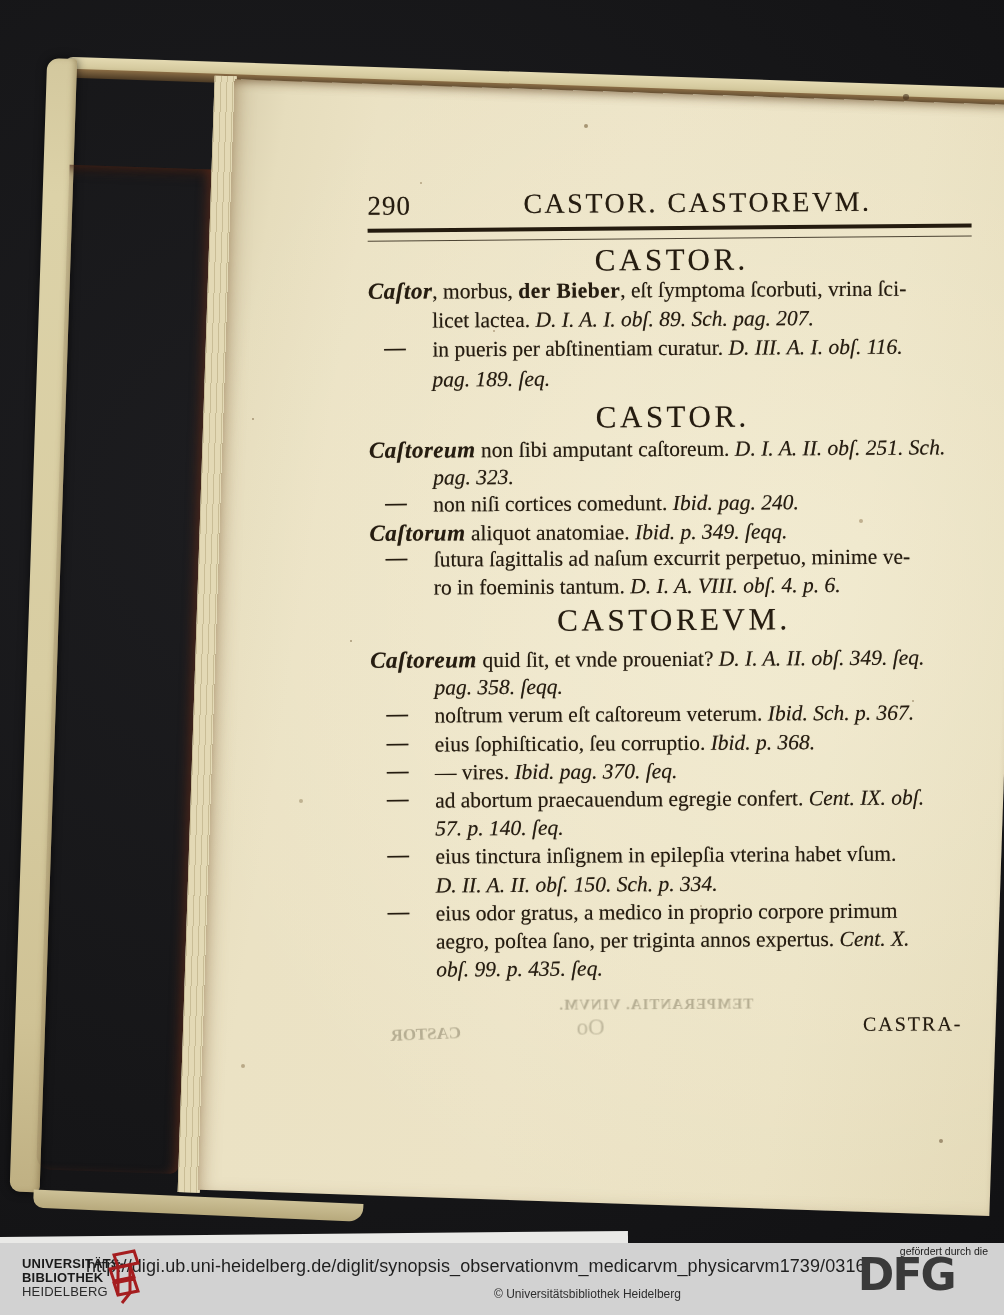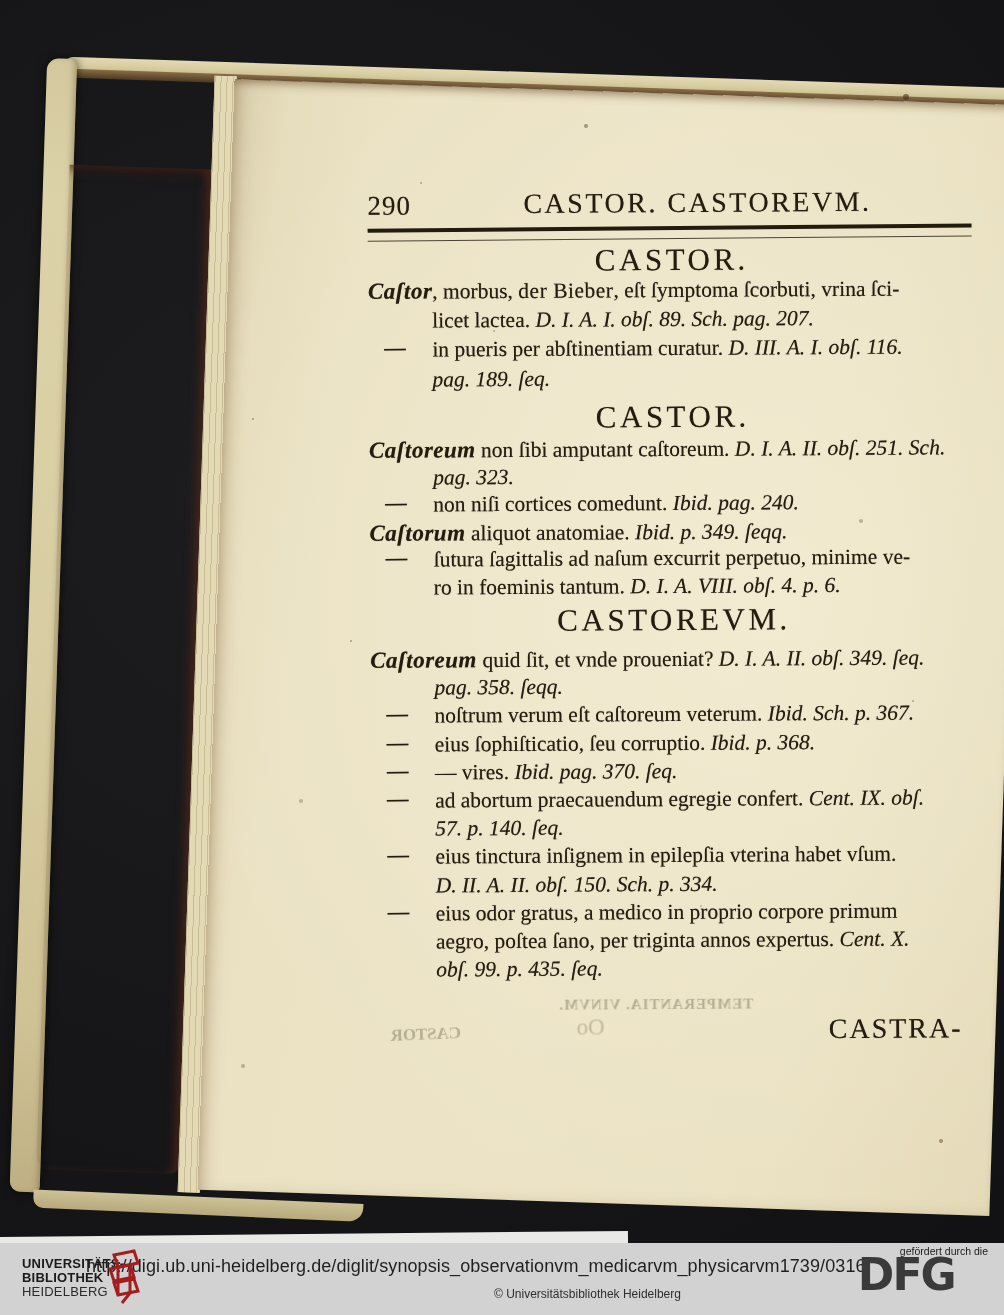--- a/index.html
+++ b/index.html
@@ -73,22 +73,22 @@
         font-size:31px;letter-spacing:3.5px;white-space:nowrap;}
   .sec-lines{position:absolute;left:0;width:100%;}
   .line{position:relative;white-space:nowrap;font-size:21.5px;}
   .line .margin-dash{position:absolute;left:18px;top:-2px;font-weight:bold;letter-spacing:-2px;}
   .ind-cont{padding-left:66px;}
   .ind-dash{padding-left:66px;}
   .ind-start{padding-left:2px;}
   .seg-lead{font-style:italic;font-weight:600;font-size:23px;letter-spacing:.5px;}
   .seg-rom{}
   .seg-cite{font-style:italic;}
-  .seg-frak{font-weight:400;letter-spacing:.5px;}
-  .catchword{position:absolute;right:20px;top:1014px;font-size:28px;letter-spacing:2px;text-align:center;}
+  .seg-frak{font-weight:700;letter-spacing:.5px;}
+  .catchword{position:absolute;right:20px;top:1014px;font-size:20px;letter-spacing:2px;text-align:center;}
 
   
   .ghost{position:absolute;color:rgba(100,92,68,.4);transform:scaleX(-1);
          filter:blur(.4px);text-shadow:none;white-space:nowrap;}
   .ghost-1{left:188px;top:996px;font-size:15px;font-weight:700;letter-spacing:1px;}
   .ghost-2{left:206px;top:1014px;font-size:23px;color:rgba(100,92,68,.32);}
   .ghost-3{left:20px;top:1023px;font-size:17px;font-weight:700;transform:scaleX(-1) rotate(2deg);}
 
   
   .footer{position:absolute;left:0;top:1243px;width:1004px;height:72px;background:#d2d2d2;

